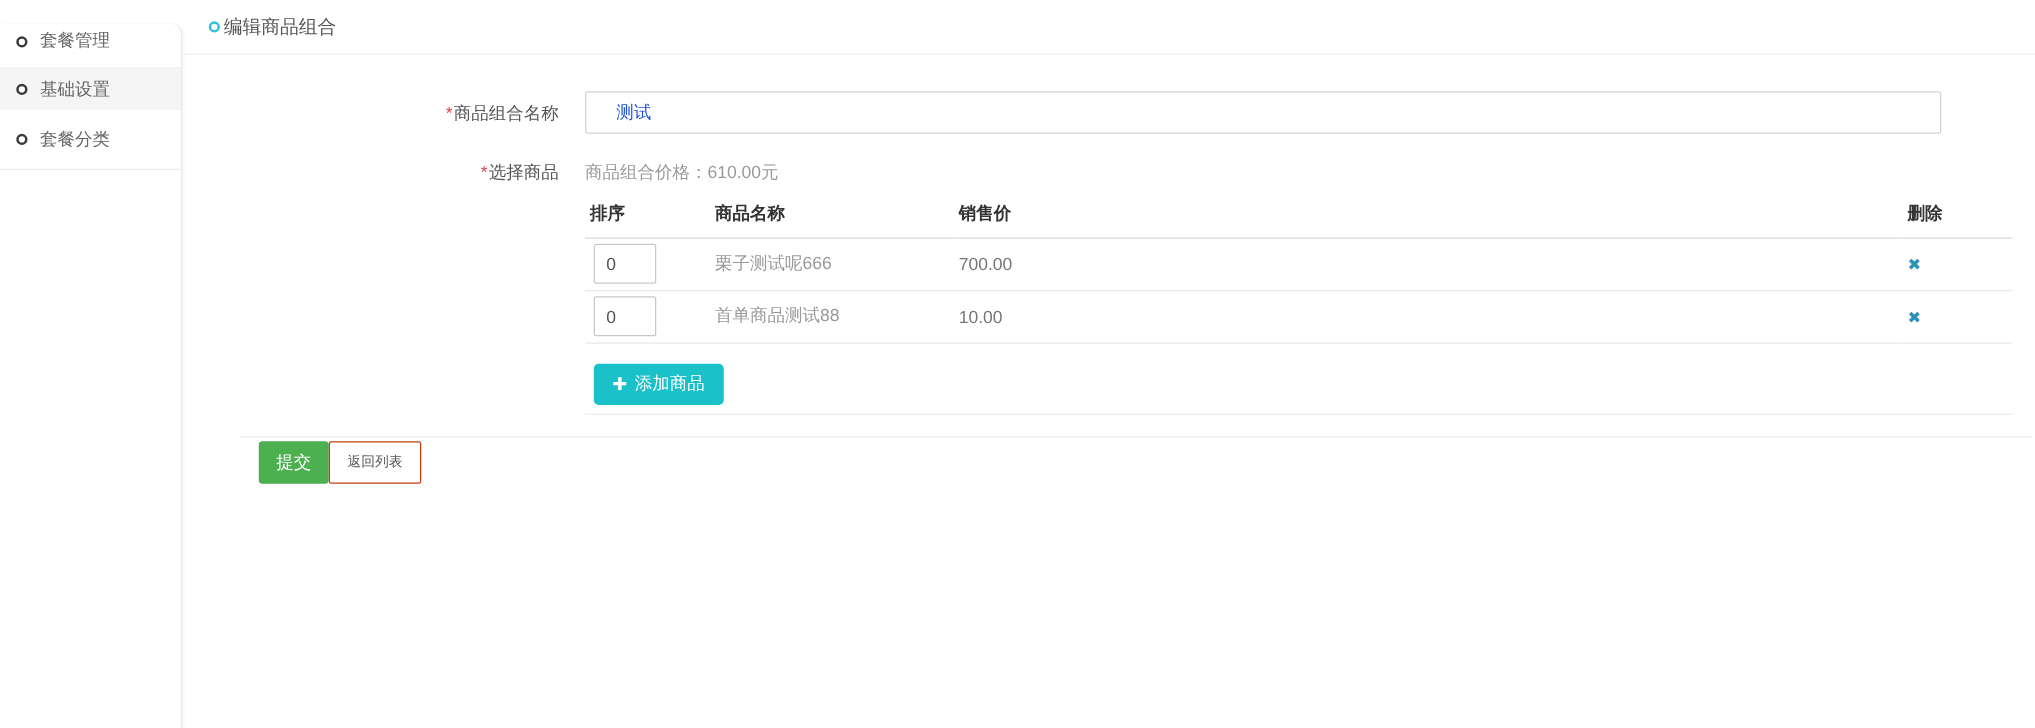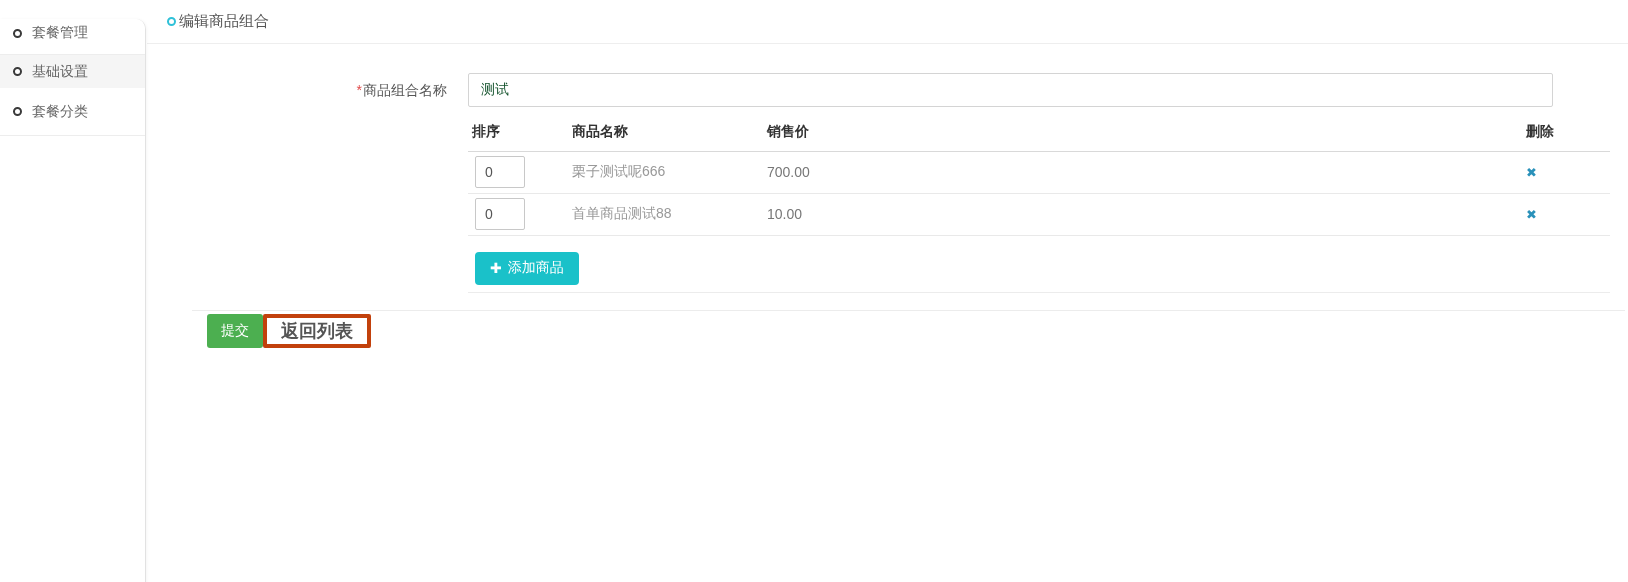--- a/index.html
+++ b/index.html
@@ -71,22 +71,22 @@
   .label-col {
     width: 321px; flex-shrink: 0;
     text-align: right; padding-right: 21px;
     font-size: 14px; color: #555;
     line-height: 34px;
   }
   .req { color: var(--required-red, #e04848); margin-right: 1px; }
   .name-input {
     width: 1085px; height: 34px;
     border: 1px solid #d4d4d4; border-radius: 2px;
-    padding: 0 12px;
-    font-size: 14px; color: #14532d;
+    padding: 0 24px;
+    font-size: 14px; color: #1d4ed8;
     outline: none;
     font-family: "Liberation Sans", "DejaVu Sans", sans-serif;
   }
 
   .form-row2 { margin-top: 22px; display: flex; }
   .form-row2 .label-col { line-height: 17px; }
   .price-summary { font-size: 14px; color: #9a9a9a; line-height: 17px; }
 
   
   .combo-table {
@@ -151,25 +151,24 @@
   .submit-btn {
     height: 34px; padding: 0 14px;
     background: var(--green, #4caf50);
     color: #fff; font-size: 14px;
     border: none; border-radius: 3px;
     cursor: pointer;
     font-family: "Liberation Sans", "DejaVu Sans", sans-serif;
   }
   .back-btn {
     height: 34px; padding: 0 14px;
-    background: #fff; color: #555; font-size: 18px;
-    border: 4px solid #c2410c; border-radius: 2px;
-    cursor: pointer;
-    font-family: "Liberation Sans", "DejaVu Sans", sans-serif;
-    font-weight: bold;
+    background: #fff; color: #555; font-size: 11px;
+    border: 1px solid #c2410c; border-radius: 2px;
+    cursor: pointer;
+    font-family: "Liberation Sans", "DejaVu Sans", sans-serif;
   }
 </style>
 </head>
 <body>
 
 <nav class="sidebar">
   <ul class="menu">
     <li>
       <span class="ring"></span>
       <span>套餐管理</span>
@@ -190,20 +189,24 @@
   <div class="content-header">
     <span class="title-ring"></span>
     <span class="page-title">编辑商品组合</span>
   </div>
 
   <div class="form-row1">
     <div class="label-col"><span class="req">*</span><span>商品组合名称</span></div>
     <input class="name-input" type="text" value="测试" style="">
   </div>
 
+  <div class="form-row2">
+    <div class="label-col"><span class="req">*</span><span>选择商品</span></div>
+    <div class="price-summary">商品组合价格：610.00元</div>
+  </div>
 
   <table class="combo-table">
     <colgroup>
       <col class="c-sort">
         <col class="c-name">
         <col class="c-price">
         <col class="c-delete">
     </colgroup>
     <thead>
       <tr>

